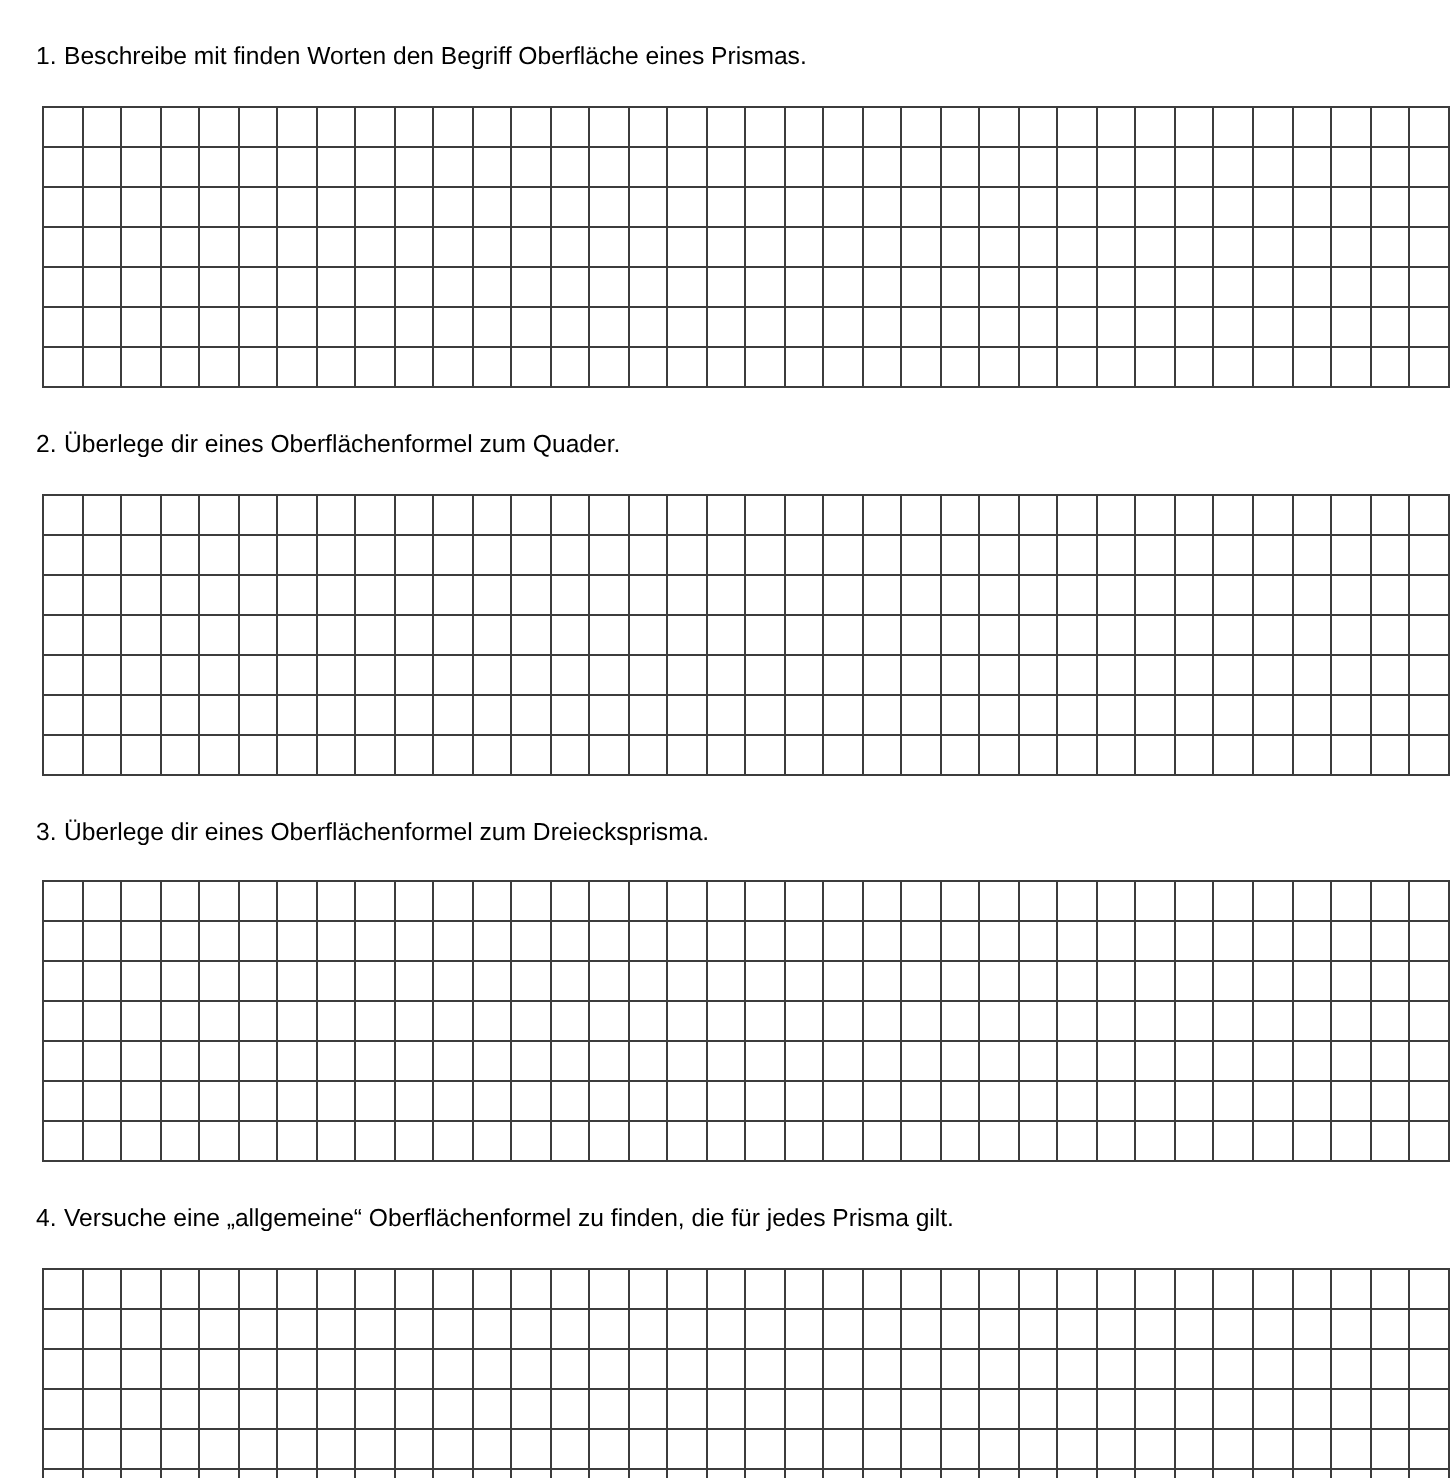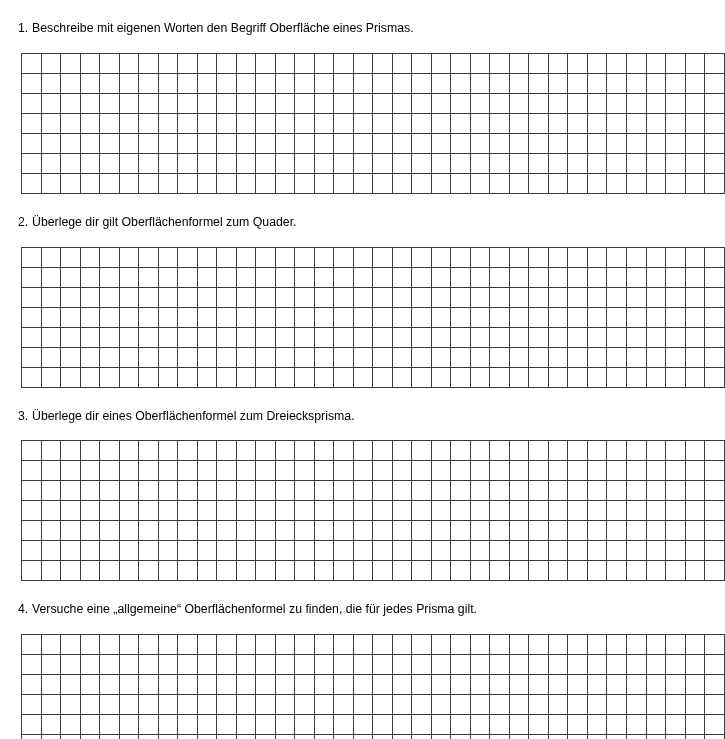--- a/index.html
+++ b/index.html
@@ -59,21 +59,21 @@
 </head>
 <body>
 
 <div class="sheet">
 
   <div class="sp-1"></div>
 
   <div class="task">
     <div class="task-head">
       <span class="task-num">1.</span>
-      <span class="task-text">Beschreibe mit eigenen Worten den Begriff Oberfläche eines Prismas.</span>
+      <span class="task-text">Beschreibe mit finden Worten den Begriff Oberfläche eines Prismas.</span>
     </div>
     <div class="sp-2"></div>
     <div class="grid-wrap">
       <table class="grid">
           <tbody>
             <tr>
               <td></td>
               <td></td>
               <td></td>
               <td></td>
@@ -341,21 +341,21 @@
           </tbody>
         </table>
     </div>
   </div>
 
   <div class="sp-3"></div>
 
   <div class="task">
     <div class="task-head">
       <span class="task-num">2.</span>
-      <span class="task-text">Überlege dir gilt Oberflächenformel zum Quader.</span>
+      <span class="task-text">Überlege dir eines Oberflächenformel zum Quader.</span>
     </div>
     <div class="sp-2"></div>
     <div class="grid-wrap">
       <table class="grid">
           <tbody>
             <tr>
               <td></td>
               <td></td>
               <td></td>
               <td></td>

